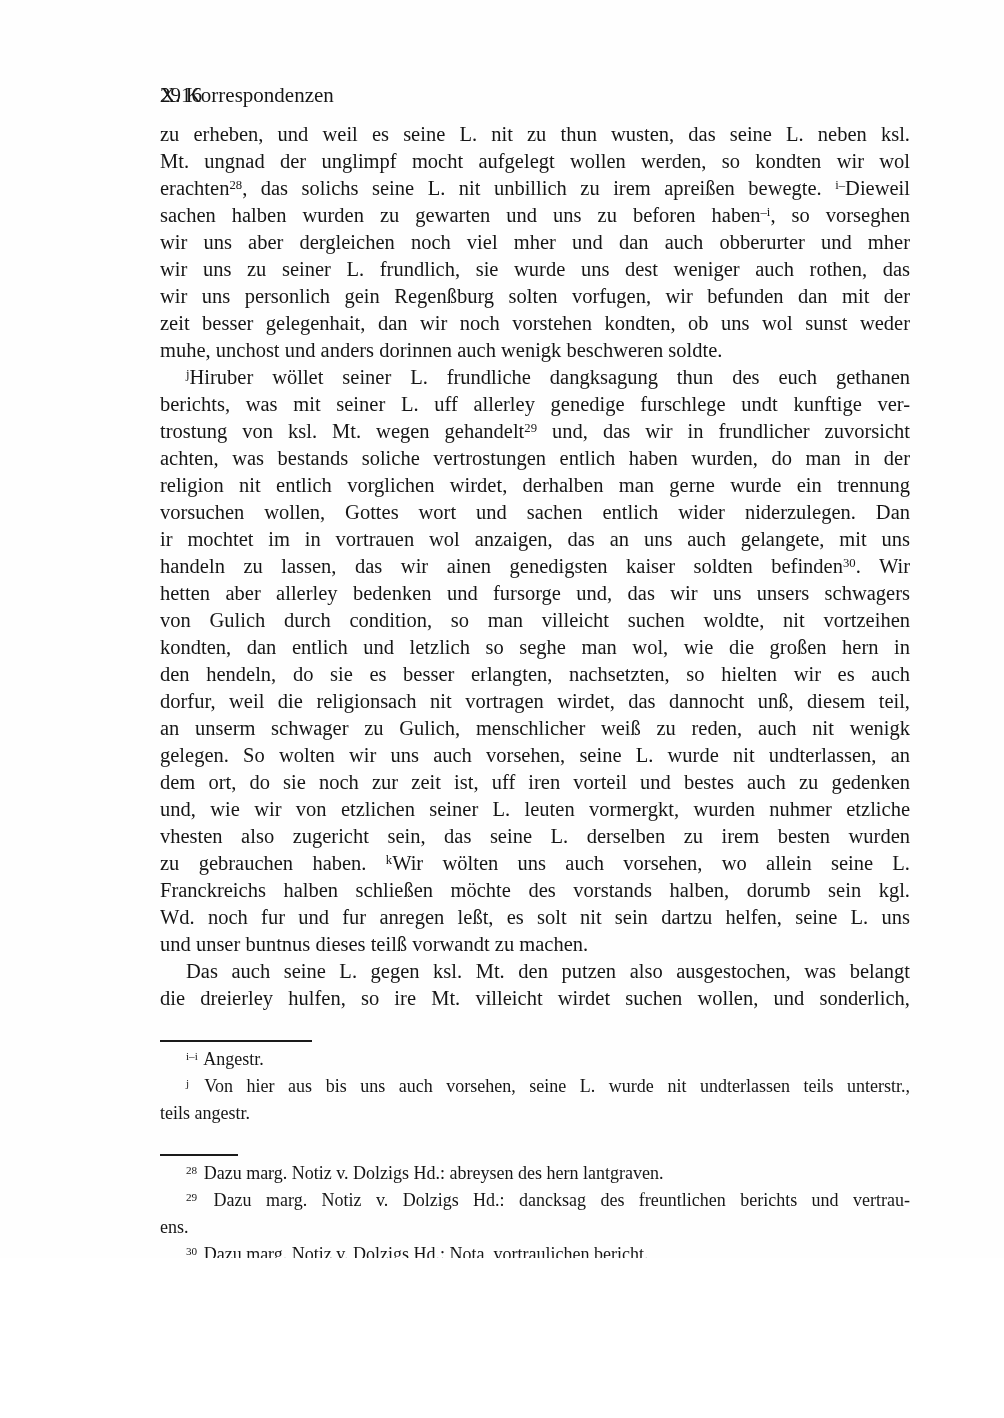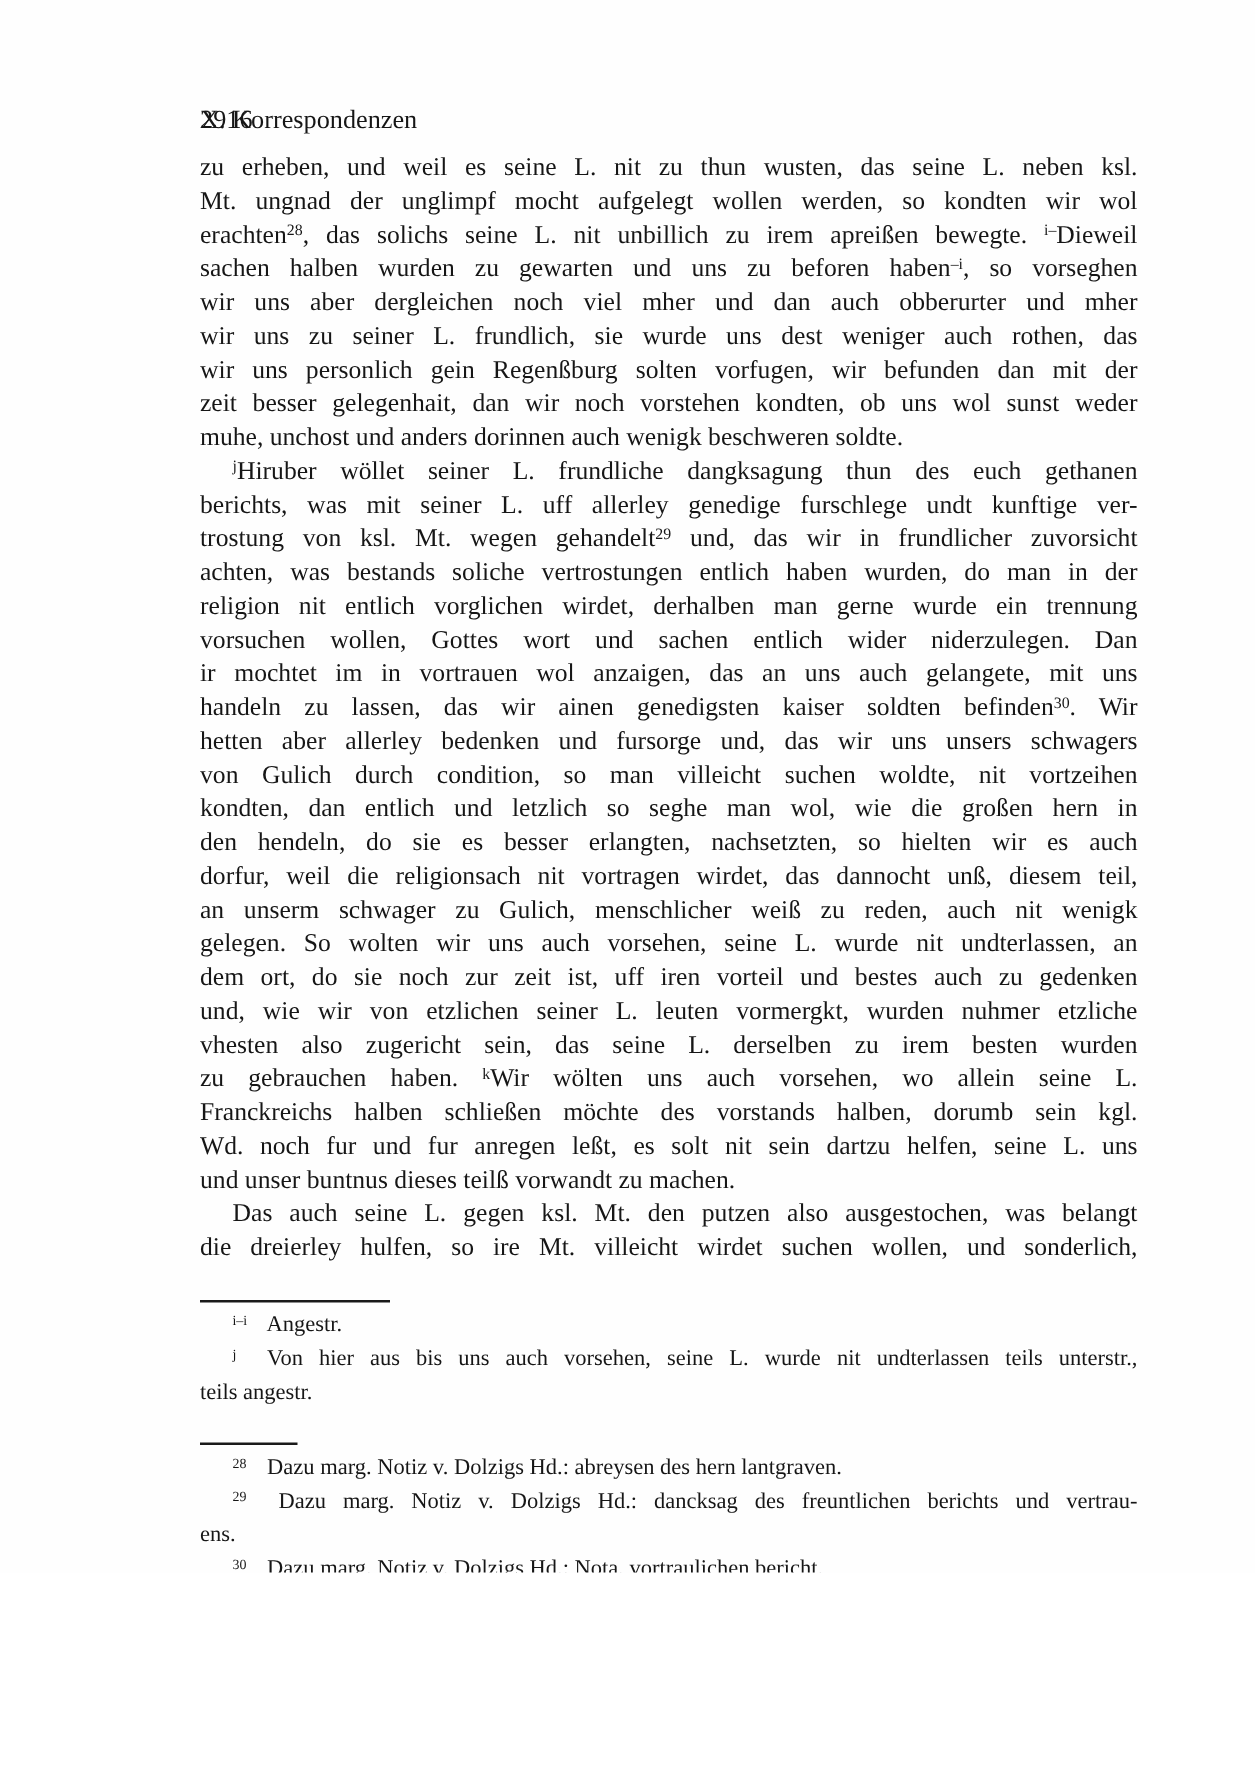--- a/index.html
+++ b/index.html
@@ -57,21 +57,21 @@
     font-size: 18px;
     line-height: 27px;
   }
   .footnotes {
     position: absolute;
     top: 1160px; left: 160px;
     width: 750px;
     font-size: 18px;
     line-height: 27px;
   }
-  .apparatus sup, .footnotes sup { margin-right: 12px; }
+  .apparatus sup, .footnotes sup { margin-right: 2px; }
 </style>
 </head>
 <body>
 
 <div class="page">
 
   <div class="header">
     <span class="page-number">2916</span>
     <span class="running-title">X. Korrespondenzen</span>
   </div>

